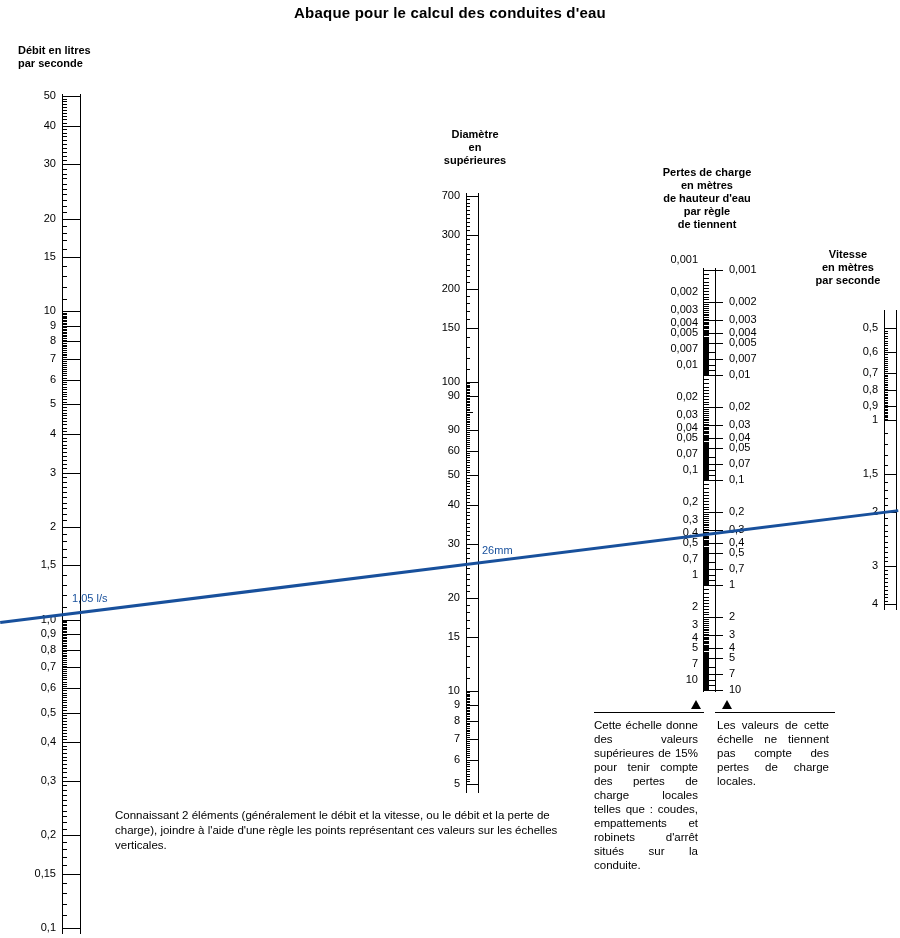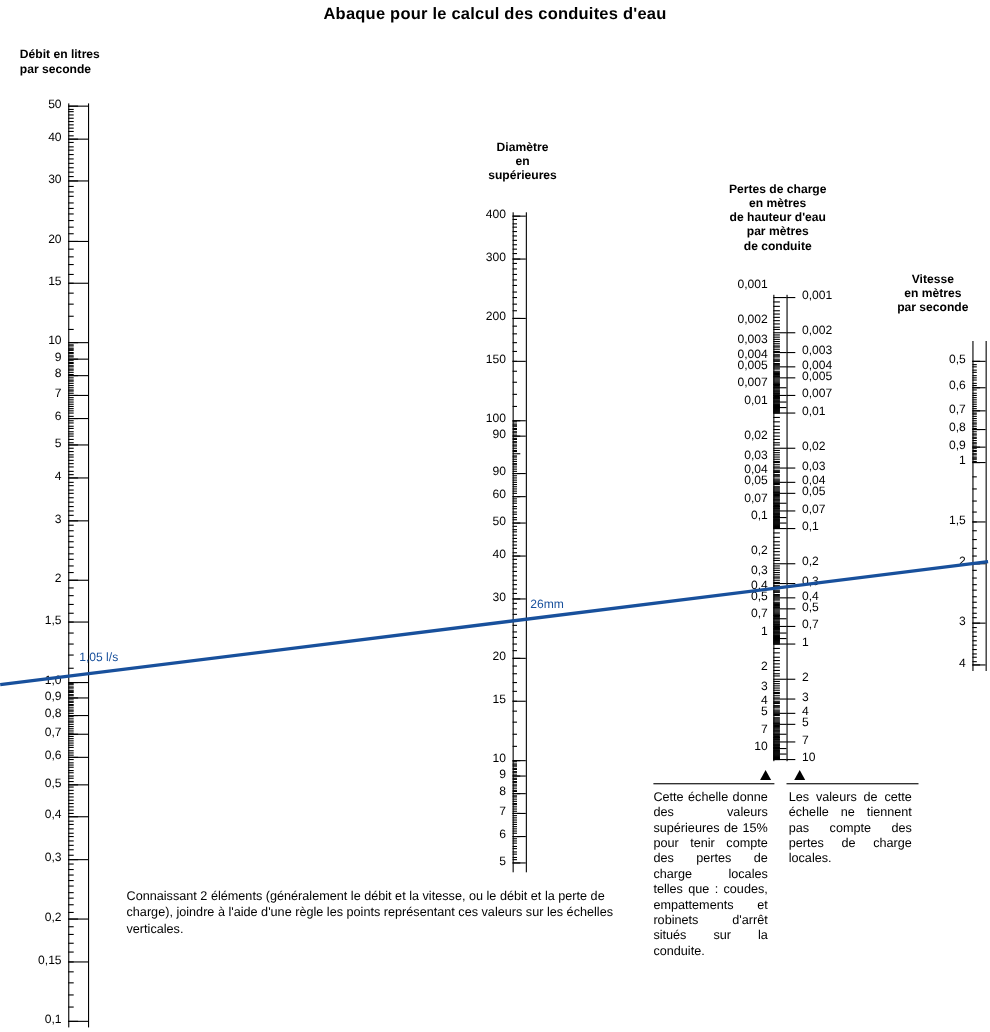--- a/index.html
+++ b/index.html
@@ -325,21 +325,21 @@
 <div class="abs axis-title" style="top:128px;left:415px;width:120px;">
   <div>Diamètre</div>
   <div>en</div>
   <div>supérieures</div>
 </div>
 
 <div class="axisline" style="left:466px;top:193px;height:600px;"></div>
 <div class="axisline" style="left:478px;top:193px;height:600px;"></div>
 
 <div id="diam-labels">
-    <div class="abs scale-label" style="top: 190px; left: 420px; width: 40px; text-align: right;">400</div>
+    <div class="abs scale-label" style="top: 190px; left: 420px; width: 40px; text-align: right;">700</div>
     <div class="abs scale-label" style="top: 228.602px; left: 420px; width: 40px; text-align: right;">300</div>
     <div class="abs scale-label" style="top: 283.01px; left: 420px; width: 40px; text-align: right;">200</div>
     <div class="abs scale-label" style="top: 321.612px; left: 420px; width: 40px; text-align: right;">150</div>
     <div class="abs scale-label" style="top: 376.019px; left: 420px; width: 40px; text-align: right;">100</div>
     <div class="abs scale-label" style="top: 390.157px; left: 420px; width: 40px; text-align: right;">90</div>
     <div class="abs scale-label" style="top: 423.879px; left: 420px; width: 40px; text-align: right;">90</div>
     <div class="abs scale-label" style="top: 444.564px; left: 420px; width: 40px; text-align: right;">60</div>
     <div class="abs scale-label" style="top: 469.029px; left: 420px; width: 40px; text-align: right;">50</div>
     <div class="abs scale-label" style="top: 498.971px; left: 420px; width: 40px; text-align: right;">40</div>
     <div class="abs scale-label" style="top: 537.574px; left: 420px; width: 40px; text-align: right;">30</div>
@@ -542,22 +542,22 @@
     <div class="tick" style="left: 466px; top: 206.461px; width: 4px;"></div>
     <div class="tick" style="left: 466px; top: 202.883px; width: 4px;"></div>
     <div class="tick" style="left: 466px; top: 199.397px; width: 4px;"></div>
     <div class="tick" style="left: 466px; top: 196px; width: 7px;"></div>
   </div>
 
 <div class="abs axis-title" style="top:166px;left:637px;width:140px;">
   <div>Pertes de charge</div>
   <div>en mètres</div>
   <div>de hauteur d'eau</div>
-  <div>par mètres</div>
-  <div>de conduite</div>
+  <div>par règle</div>
+  <div>de tiennent</div>
 </div>
 
 <div class="axisline" style="left:703px;top:268px;height:424px;"></div>
 <div class="axisline" style="left:715px;top:268px;height:424px;"></div>
 
 <div id="pertes-left-labels">
     <div class="abs scale-label" style="top: 254px; left: 658px; width: 40px; text-align: right;">0,001</div>
     <div class="abs scale-label" style="top: 285.608px; left: 658px; width: 40px; text-align: right;">0,002</div>
     <div class="abs scale-label" style="top: 304.098px; left: 658px; width: 40px; text-align: right;">0,003</div>
     <div class="abs scale-label" style="top: 317.216px; left: 658px; width: 40px; text-align: right;">0,004</div>

